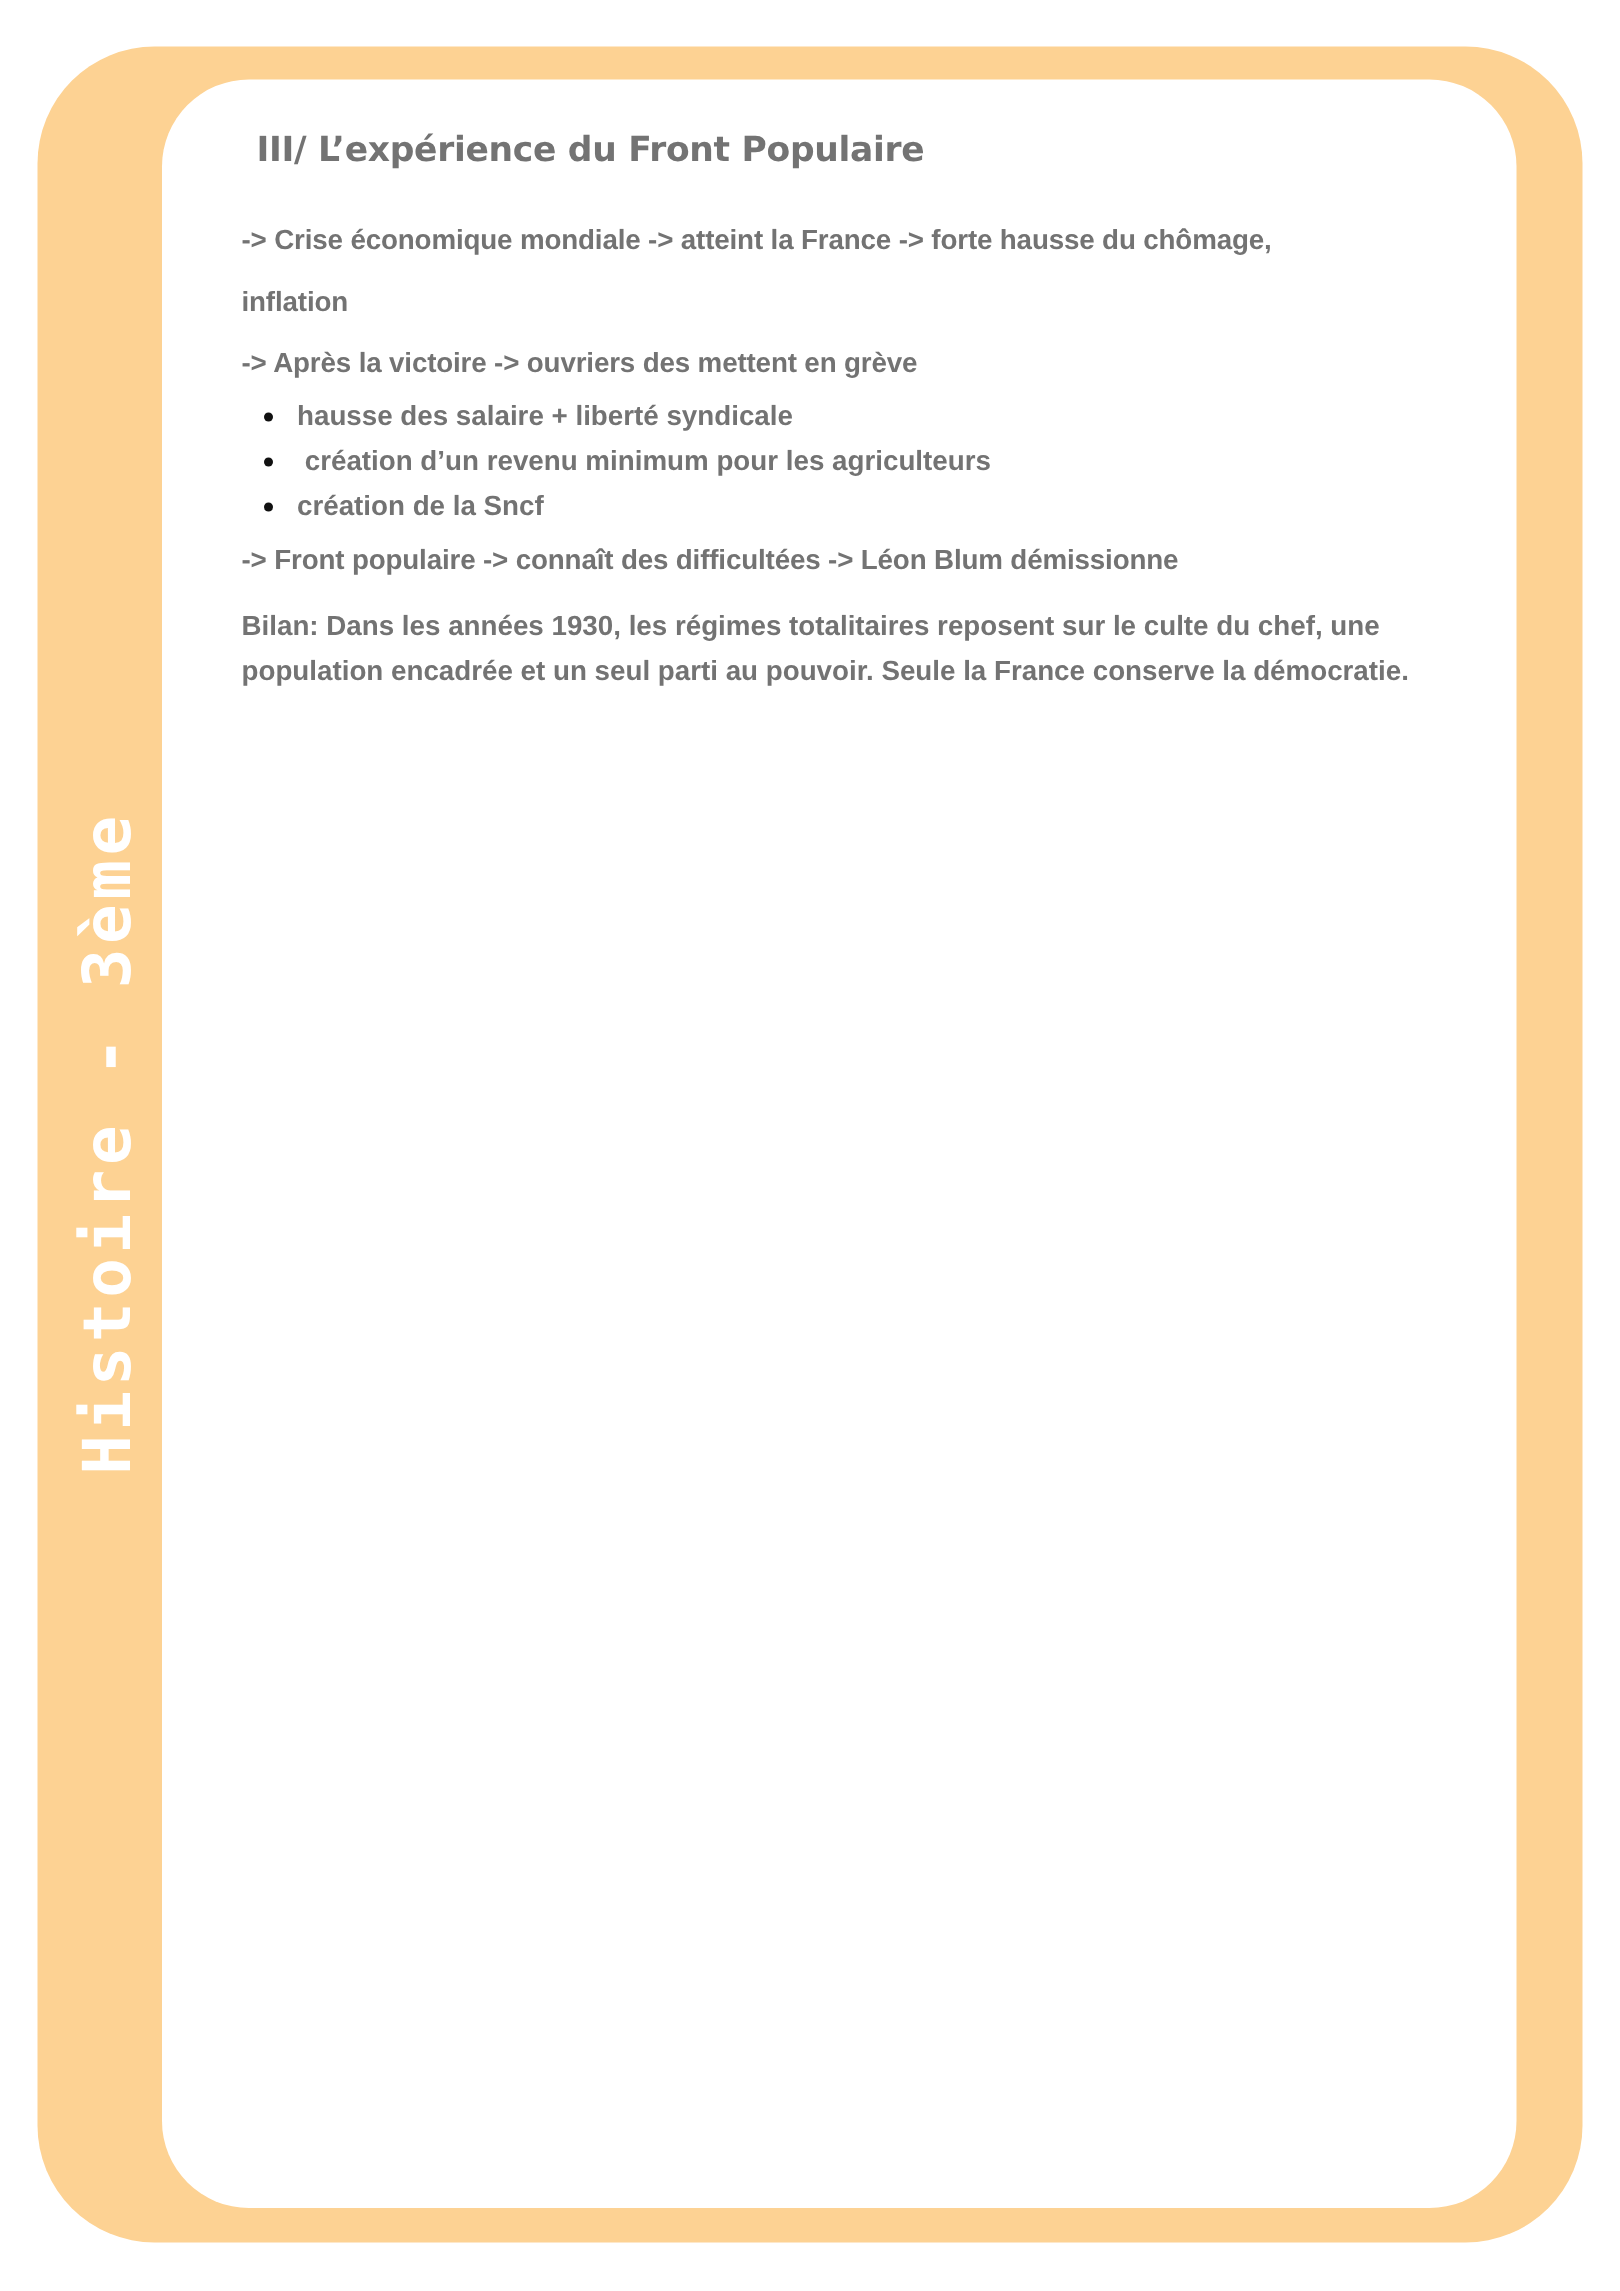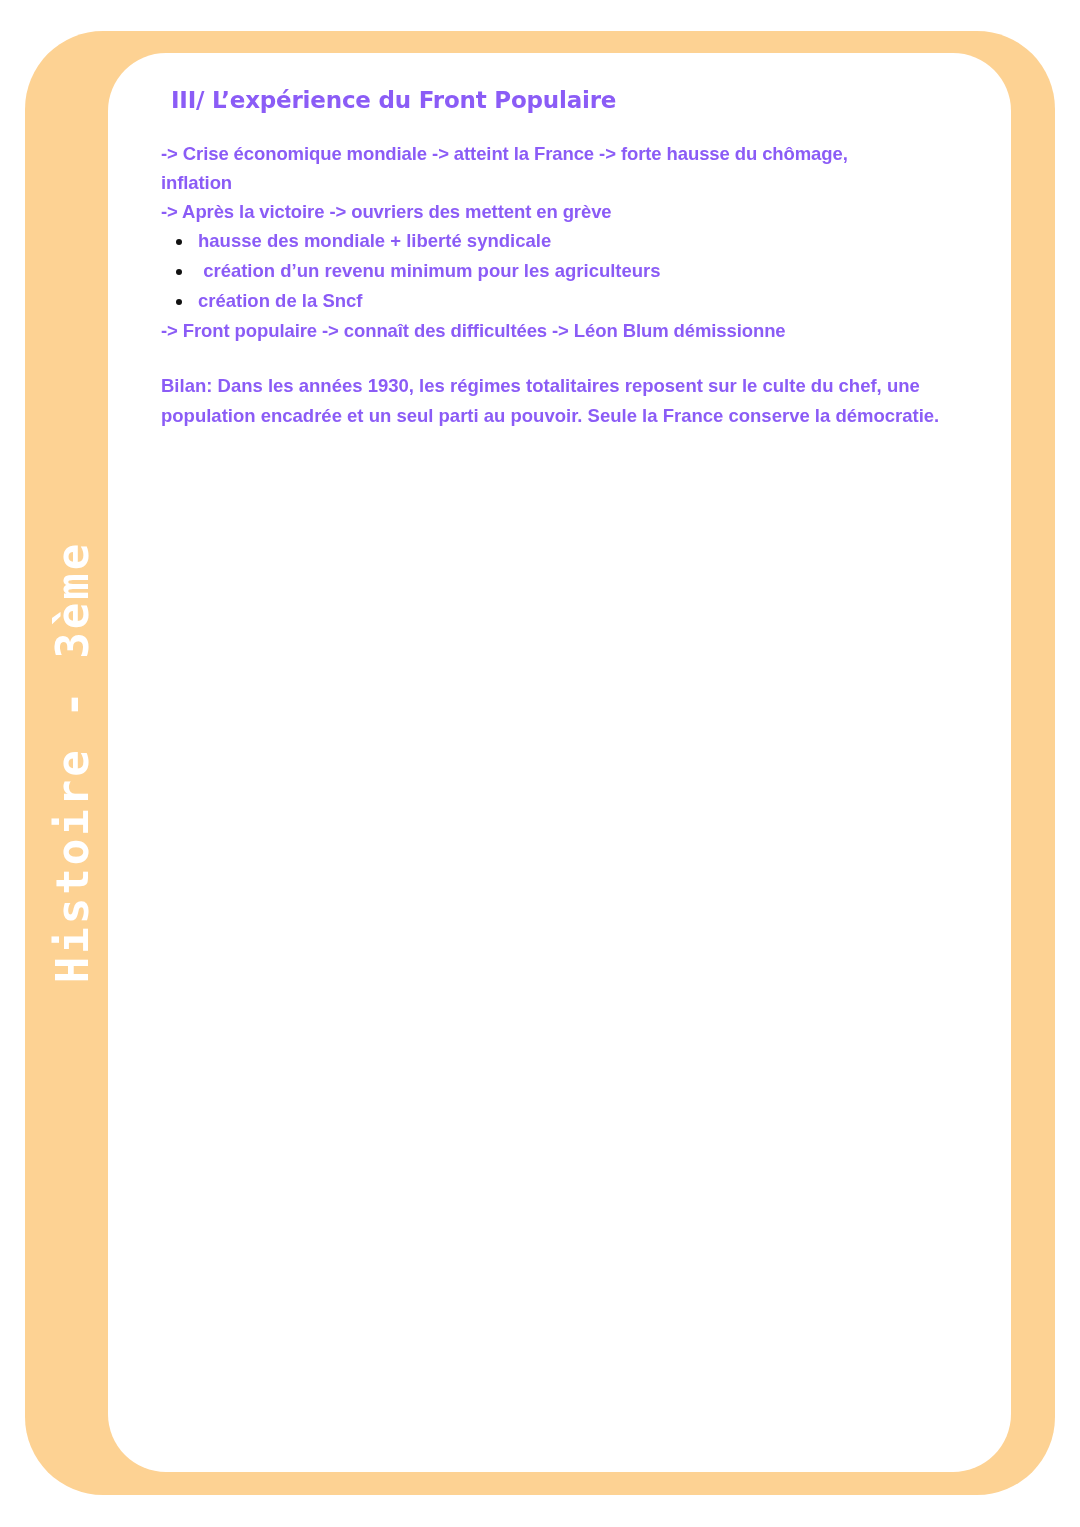--- a/index.html
+++ b/index.html
@@ -17,50 +17,50 @@
     white-space: nowrap; color: #ffffff;
     font-family: "DejaVu Sans Mono", monospace; font-weight: bold;
     font-size: 44px; letter-spacing: 3px;
   }
   .page {
     position: absolute; left: 108px; top: 53px; width: 903px; height: 1419px;
     background: #ffffff; border-radius: 58px;
   }
   .content {
     position: absolute; left: 53px; top: 34px; width: 820px;
-    font-family: "Liberation Sans", sans-serif; font-weight: bold; color: #8b5cf6;
+    font-family: "Liberation Sans", sans-serif; font-weight: bold; color: #737373;
   }
   .title {
     font-family: "DejaVu Sans", sans-serif; font-weight: bold;
     font-size: 23px; margin: 0 0 26px 10px; letter-spacing: -0.2px;
   }
-  .line { font-size: 18.5px; line-height: 29px; margin: 0; letter-spacing: -0.1px; }
+  .line { font-size: 18.5px; line-height: 41px; margin: 0; letter-spacing: -0.1px; }
   ul.bullets { margin: 0; padding: 0 0 0 37px; list-style: none; }
   ul.bullets li { position: relative; font-size: 18.5px; line-height: 30px; }
   ul.bullets li::before {
     content: ""; position: absolute; left: -22px; top: 13px;
     width: 6px; height: 6px; border-radius: 50%; background: #111;
   }
-  .bilan { font-size: 18.5px; line-height: 30px; margin-top: 26px; }
+  .bilan { font-size: 18.5px; line-height: 30px; margin-top: 9px; }
 </style>
 </head>
 <body>
 
 <div class="frame"></div>
 <div class="side-label">Histoire - 3ème</div>
 
 <div class="page">
   <div class="content">
     <div class="title">III/ L’expérience du Front Populaire</div>
 
     <p class="line" style="width:760px">-&gt; Crise économique mondiale -&gt; atteint la France -&gt; forte hausse du chômage, inflation</p>
     <p class="line">-&gt; Après la victoire -&gt; ouvriers des mettent en grève</p>
 
     <ul class="bullets">
-      <li>hausse des mondiale + liberté syndicale</li>
+      <li>hausse des salaire + liberté syndicale</li>
       <li style="white-space:pre"> création d’un revenu minimum pour les agriculteurs</li>
       <li>création de la Sncf</li>
     </ul>
 
     <p class="line">-&gt; Front populaire -&gt; connaît des difficultées -&gt; Léon Blum démissionne</p>
 
     <p class="bilan" style="width:790px">Bilan: Dans les années 1930, les régimes totalitaires reposent sur le culte du chef, une population encadrée et un seul parti au pouvoir. Seule la France conserve la démocratie.</p>
   </div>
 </div>
 

